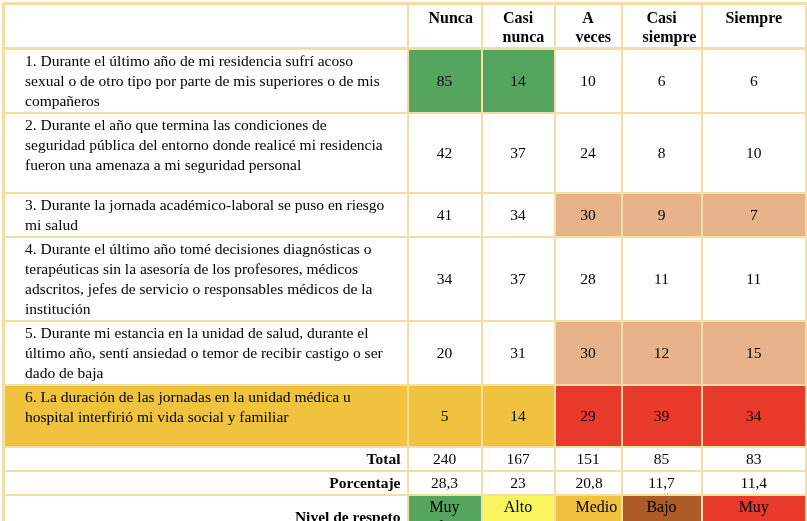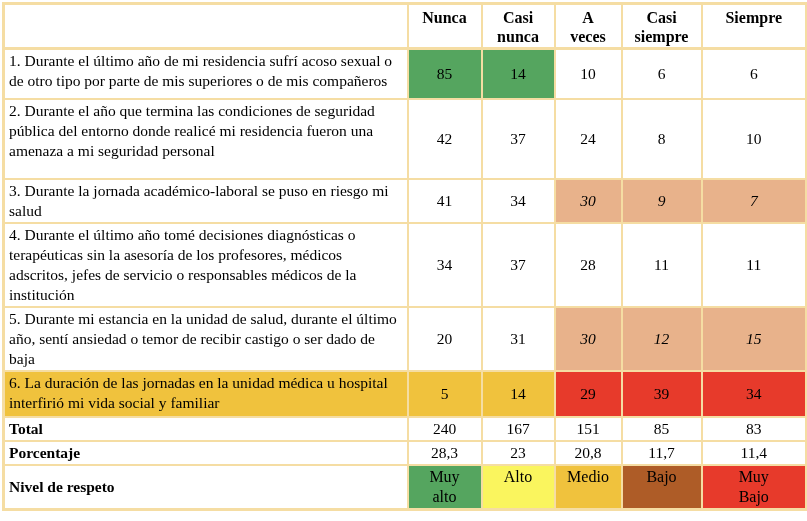--- a/index.html
+++ b/index.html
@@ -13,21 +13,21 @@
   table.survey {
     border-collapse: collapse;
     table-layout: fixed;
     width: 803px;
     border: 3px solid var(--c-border, #F5DDA3);
   }
   td, th {
     border: 2px solid var(--c-border, #F5DDA3);
     font-size: 15.5px;
     line-height: 20px;
-    padding: 1px 4px;
+    padding: 1px 20px;
     overflow: hidden;
     box-sizing: border-box;
   }
   tr.header-row th {
     font-weight: bold;
     font-size: 16px;
     line-height: 19px;
     text-align: center;
     vertical-align: top;
     white-space: pre-line;
@@ -37,49 +37,49 @@
   }
   td.question {
     text-align: left;
     vertical-align: top;
   }
   td.value {
     text-align: center;
     vertical-align: middle;
   }
   td.sum-label {
-    text-align: left;
+    text-align: right;
     font-weight: bold;
     vertical-align: middle;
     padding-right: 6px;
   }
   td.sum-value {
     text-align: center;
     vertical-align: middle;
   }
   td.nivel {
     text-align: center;
     vertical-align: top;
     white-space: pre-line;
     font-size: 16px;
   }
   .bg-green  { background: var(--c-green,  #55A55F); }
-  .bg-salmon { background: var(--c-salmon, #E8B28B); font-style: italic; }
+  .bg-salmon { background: var(--c-salmon, #E8B28B); }
   .bg-gold   { background: var(--c-gold,   #F0C23D); }
   .bg-red    { background: var(--c-red,    #E73A2B); }
   .bg-yellow { background: var(--c-yellow, #FAF55E); }
   .bg-brown  { background: var(--c-brown,  #AE5C27); }
 
   tr.r-header { height: 40px; }
   tr.r-q1 { height: 50px; }
   tr.r-q2 { height: 80px; }
   tr.r-q3 { height: 42px; }
   tr.r-q4 { height: 82px; }
   tr.r-q5 { height: 64px; }
-  tr.r-q6 { height: 46px; }
+  tr.r-q6 { height: 62px; }
   tr.r-total { height: 24px; }
   tr.r-porc  { height: 23px; }
   tr.r-nivel { height: 40px; }
 </style>
 </head>
 <body>
 
 <table class="survey">
   <colgroup>
     <col style="width:404px">

